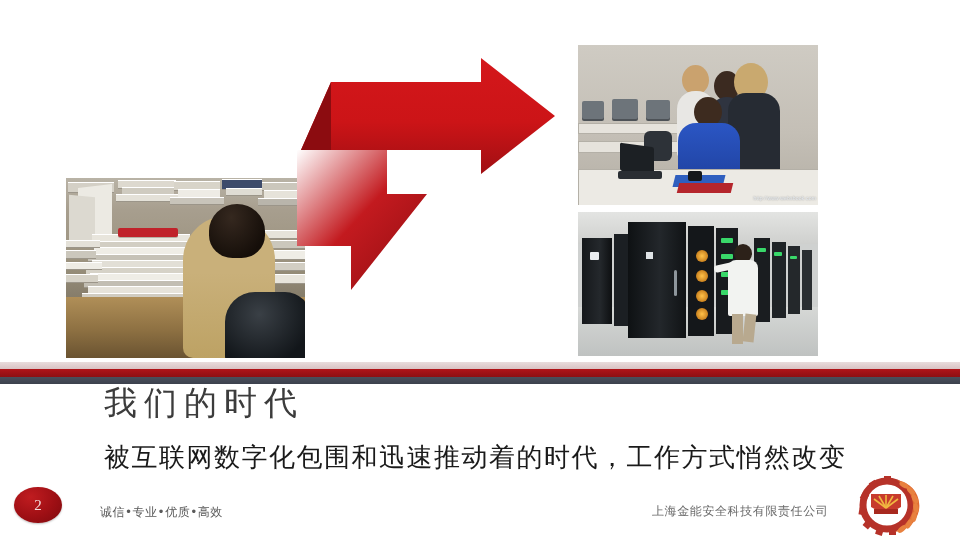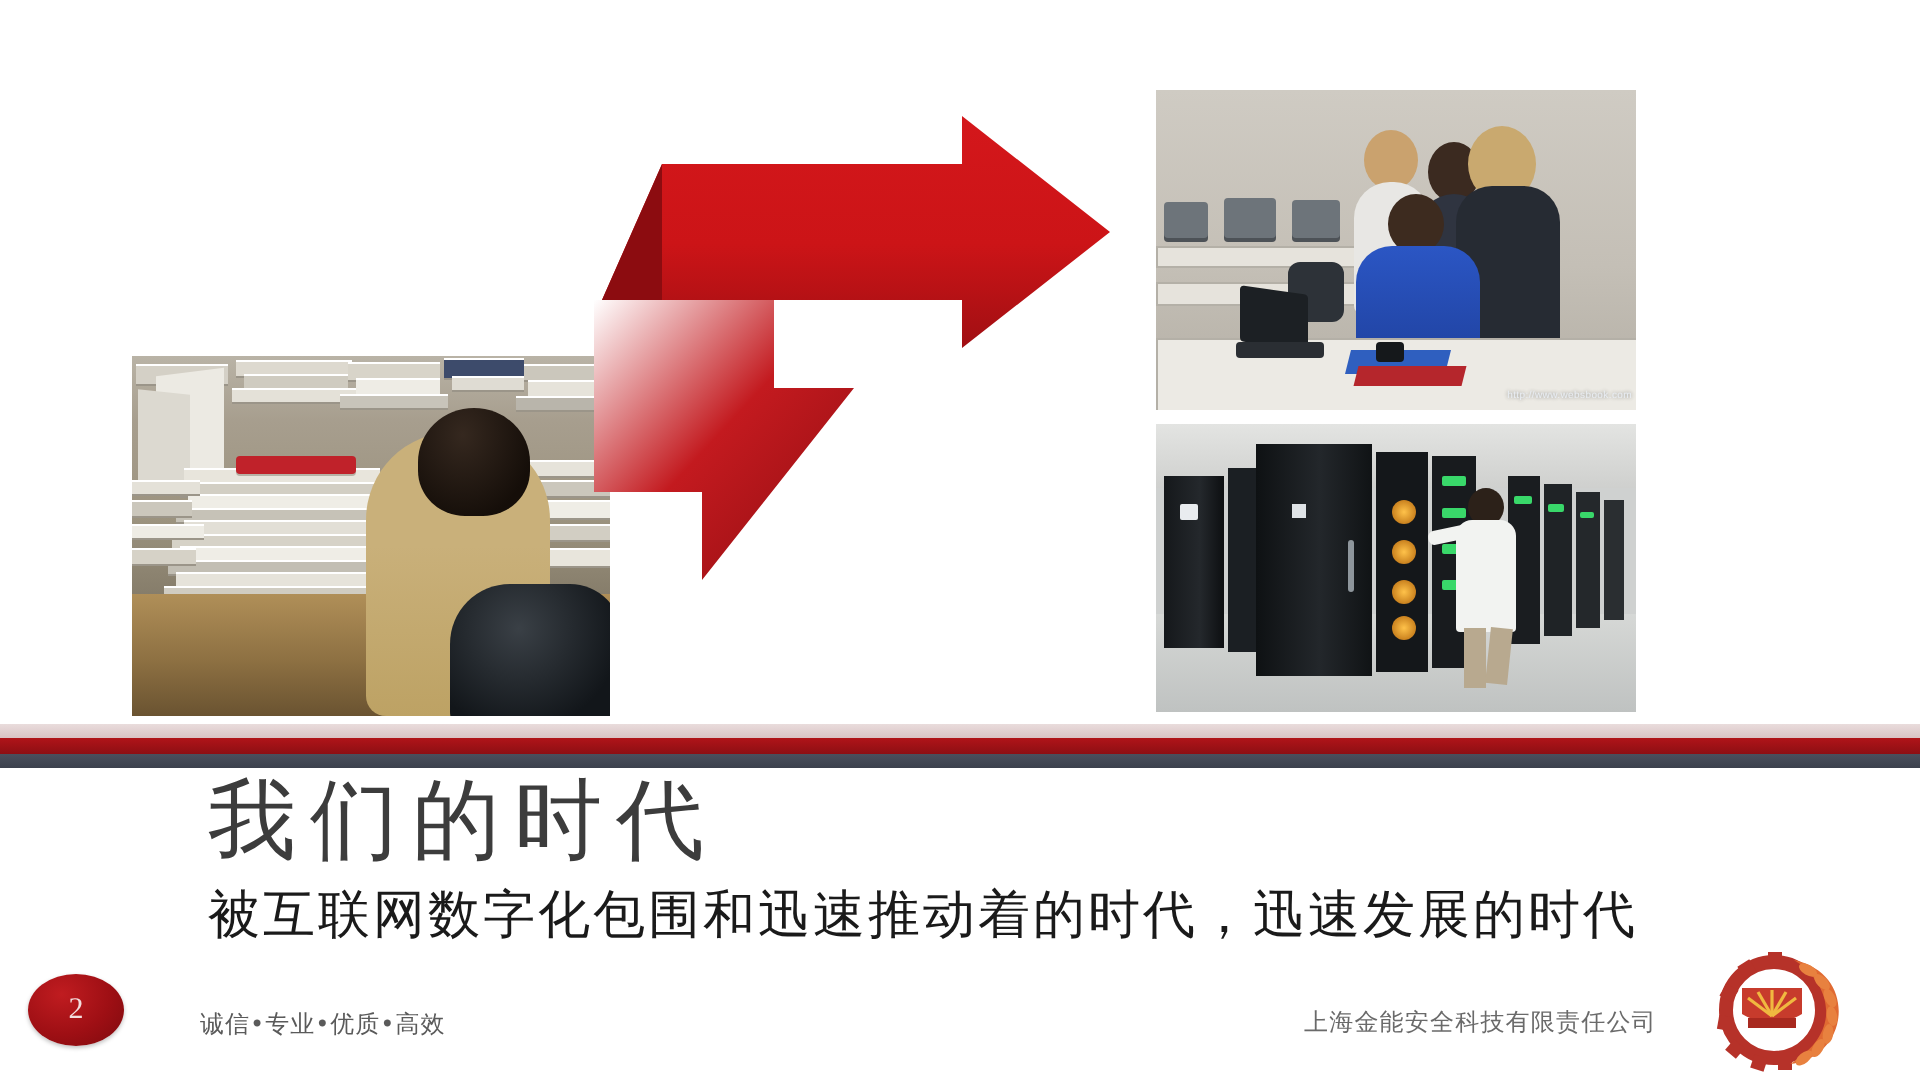--- a/index.html
+++ b/index.html
@@ -75,21 +75,21 @@
   #divider{position:absolute;left:0;top:362px;width:960px;height:22px;}
   .bar-pink{position:absolute;left:0;top:0;width:100%;height:7px;
      background:linear-gradient(180deg,#e9dcdc,#d9c3c4);}
   .bar-red{position:absolute;left:0;top:7px;width:100%;height:8px;
      background:linear-gradient(180deg,#b01419,#8d0f13);}
   .bar-slate{position:absolute;left:0;top:15px;width:100%;height:7px;
      background:linear-gradient(180deg,#4a4f5c,#3c414d);}
 
   
   #title{position:absolute;left:104px;top:381px;
-     font-size:44px;color:#3c3c3c;letter-spacing:7px;
+     font-size:33px;color:#3c3c3c;letter-spacing:7px;
      font-family:"DejaVu Sans","Liberation Sans",sans-serif;}
   #subtitle{position:absolute;left:104px;top:440px;
      font-size:26px;color:#1a1a1a;letter-spacing:1.5px;white-space:nowrap;
      font-family:"DejaVu Sans","Liberation Sans",sans-serif;}
 
   
   #page-badge{position:absolute;left:14px;top:487px;width:48px;height:36px;
      border-radius:50%;
      background:radial-gradient(ellipse at 35% 28%,#c01c20 0%,#9e0f14 55%,#7d0a0e 100%);
      box-shadow:0 1px 2px rgba(0,0,0,.25);}
@@ -266,21 +266,21 @@
 
   </div>
 
   <div id="divider">
     <div class="bar-pink"></div>
     <div class="bar-red"></div>
     <div class="bar-slate"></div>
   </div>
 
   <div id="title">我们的时代</div>
-  <div id="subtitle">被互联网数字化包围和迅速推动着的时代，迅速发展的时代</div>
+  <div id="subtitle">被互联网数字化包围和迅速推动着的时代，工作方式悄然改变</div>
 
   <div id="page-badge">
     <span>2</span>
   </div>
 
   <div id="footer-slogan">诚信•专业•优质•高效</div>
   <div id="footer-company">上海金能安全科技有限责任公司</div>
 
   <svg id="company-logo" viewBox="0 0 66 62">
     <g>

